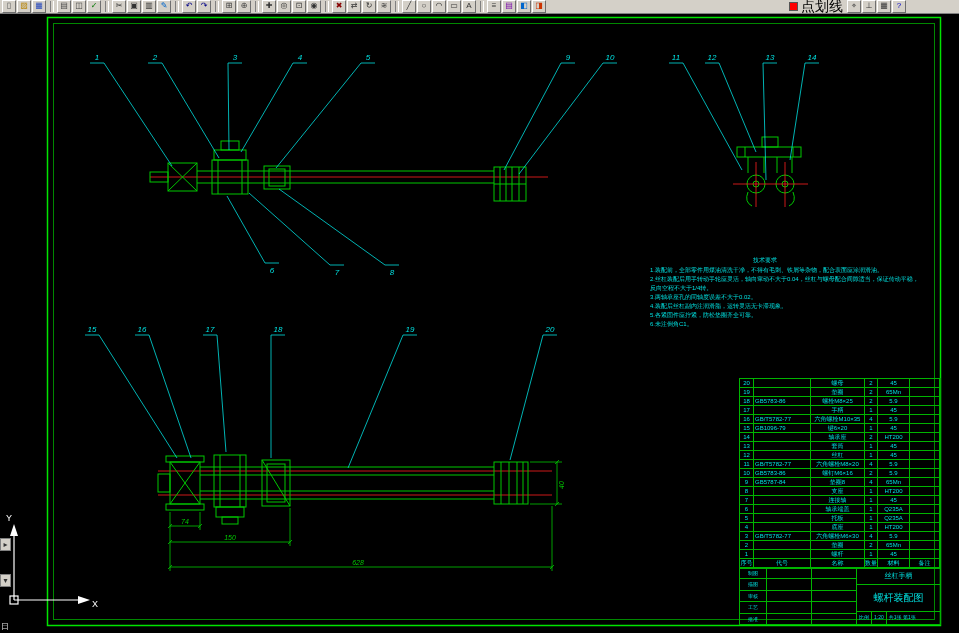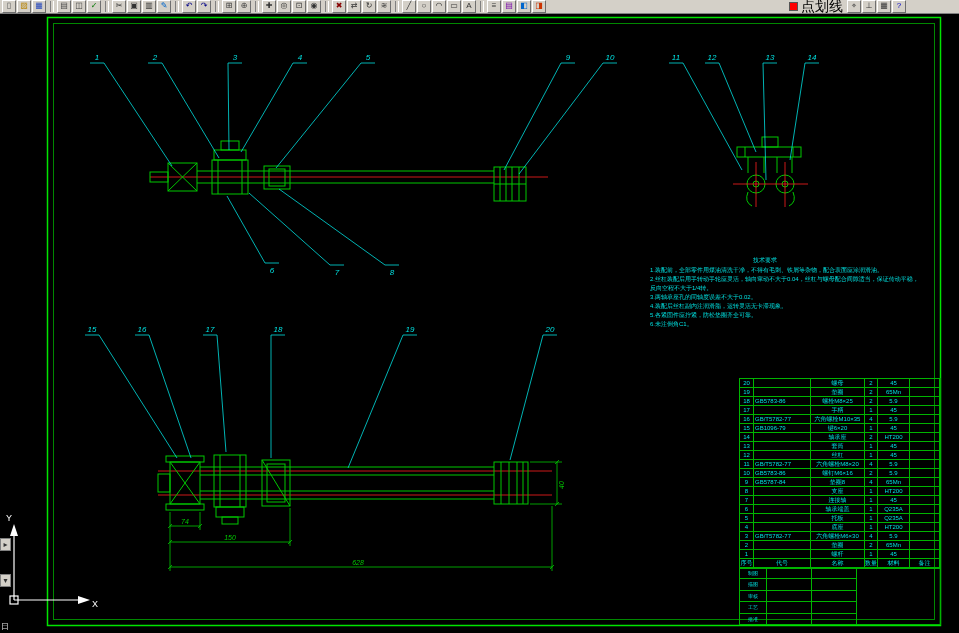--- a/index.html
+++ b/index.html
@@ -539,17 +539,26 @@
         <div class="sign-label">工艺</div>
         <div class="sign-blank"></div>
         <div class="sign-blank"></div>
       </div>
       <div class="sign-row">
         <div class="sign-label">批准</div>
         <div class="sign-blank"></div>
         <div class="sign-blank"></div>
       </div>
     </div>
+  <div class="tbl-right">
+    <div class="tbl-part">丝杠手柄</div>
+    <div class="tbl-drawing">螺杆装配图</div>
+    <div class="tbl-bottom">
+      <span>比例</span>
+      <span>1:20</span>
+      <span>共1张 第1张</span>
+    </div>
+  </div>
 </div>
 
 <div class="edge-icon overlay" style="top:538px;">▸</div>
 <div class="edge-icon overlay" style="top:574px;">▾</div>
 <div id="ime-indicator" class="overlay">日</div>
 
 </body></html>

